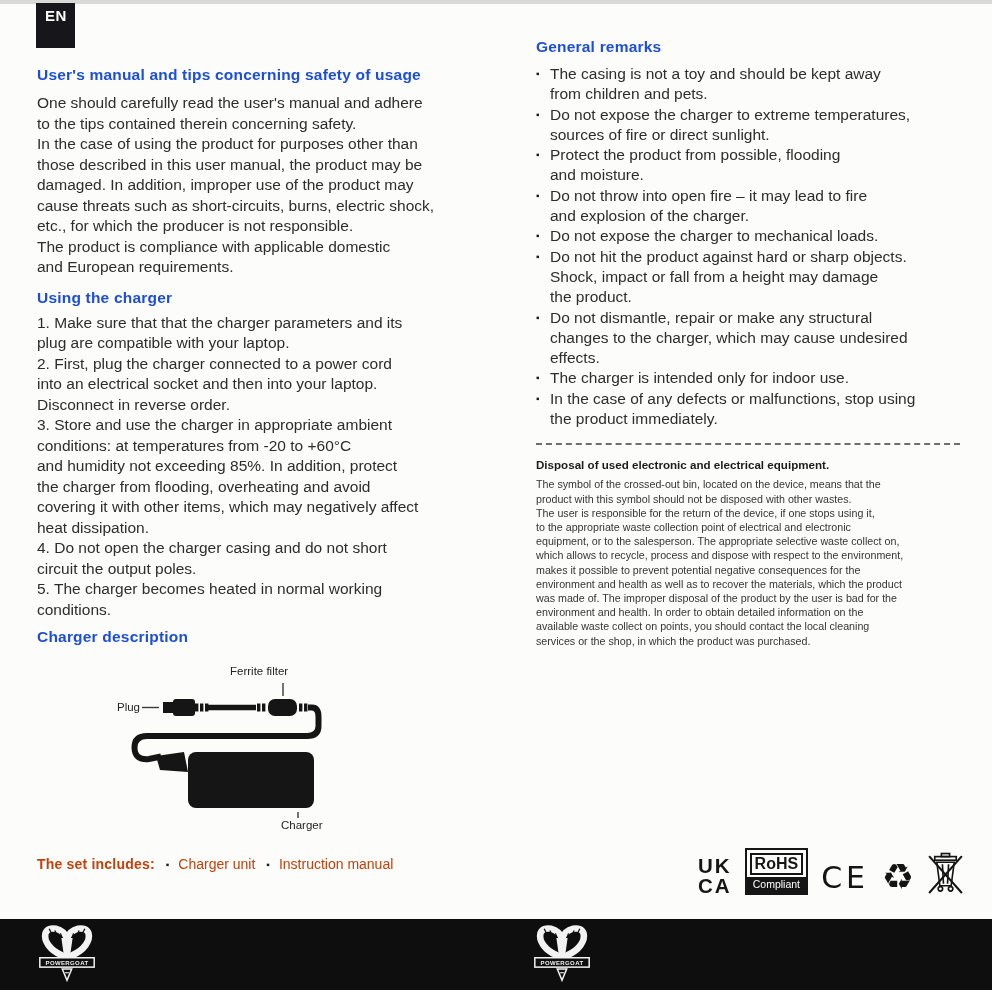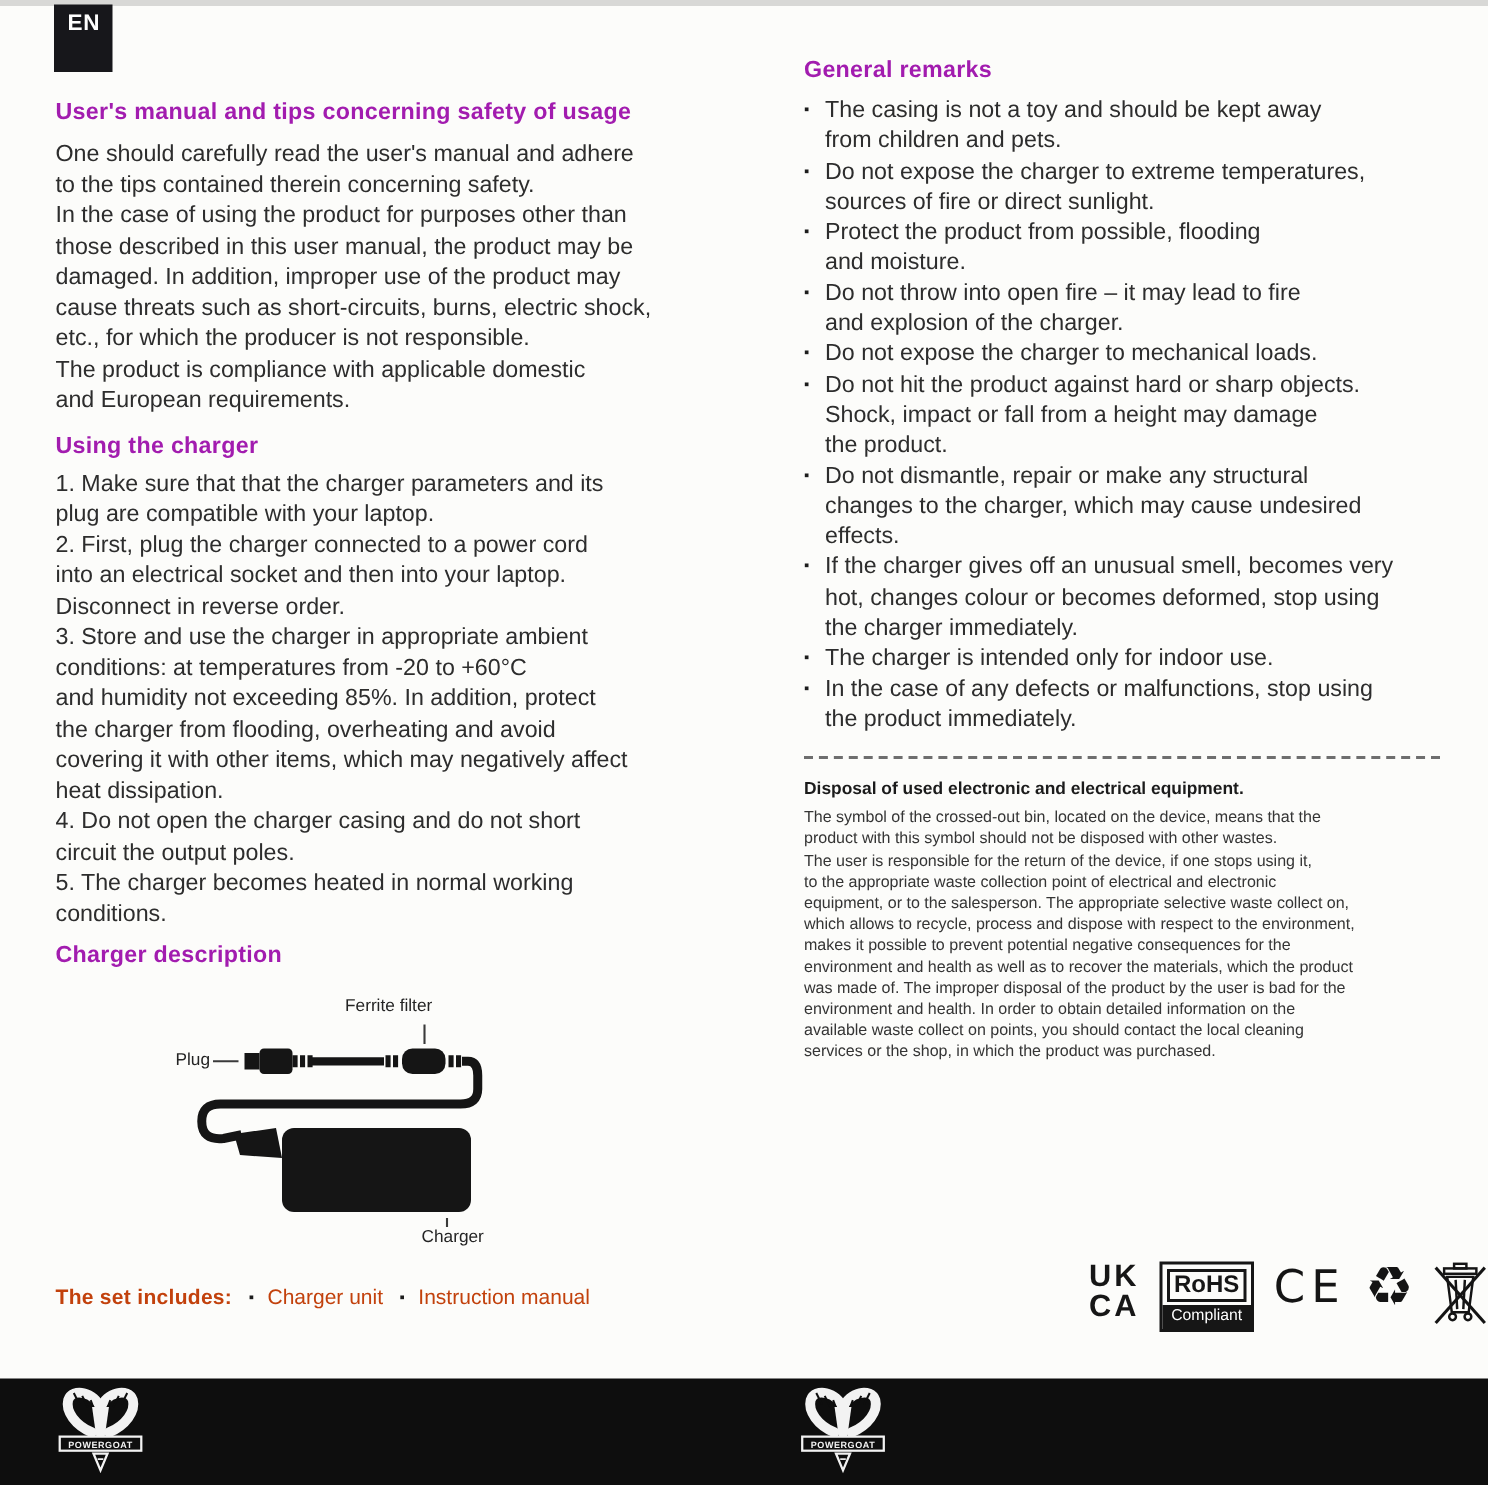--- a/index.html
+++ b/index.html
@@ -15,21 +15,21 @@
     position:absolute; left:36px; top:3px; width:39px; height:45px;
     background:#17171b; color:#fff; box-sizing:border-box;
     display:flex; align-items:flex-end; padding:0 0 24px 9px;
     font-weight:bold; font-size:15px; letter-spacing:0.5px;
   }
 
   
   .col-left  { position:absolute; left:37px;  top:66px; width:436px; }
   .col-right { position:absolute; left:536px; top:38px; width:430px; }
 
-  .h { font-size:15.5px; font-weight:bold; color:#a21caf; margin:0; letter-spacing:0.2px; }
+  .h { font-size:15.5px; font-weight:bold; color:#1d4ed8; margin:0; letter-spacing:0.2px; }
   .body { font-size:15.5px; line-height:20.5px; margin:0; }
   .pre { white-space:pre-line; }
 
   .safety-body { margin-top:9px; }
   .using-title { margin-top:11px; }
   .using-body  { margin-top:6px; }
   .desc-title  { margin-top:8px; }
 
   
   .diagram { position:relative; margin-top:14px; width:436px; height:188px; }
@@ -46,21 +46,21 @@
   
   .bullets { list-style:none; margin:8px 0 0; padding:0 0 0 14px; font-size:15.5px; line-height:20.3px; }
   .bullet { position:relative; white-space:pre-line; }
   .bullet::before { content:"▪"; position:absolute; left:-14px; top:0; font-size:10px; line-height:20.3px; color:#1c1c1c; }
 
   .dashes { margin-top:14px; width:424px; height:0; border-top:2px dashed #6e6e6e; }
   .disposal-title { margin:13px 0 0; font-size:11.6px; font-weight:bold; color:#1b1b1b; }
   .small { margin:6px 0 0; font-size:10.7px; line-height:14.2px; color:#353535; width:424px; }
 
   
-  .marks { position:absolute; left:698px; top:841px; height:54px; display:flex; align-items:flex-start; gap:13px;margin-left:28px; }
+  .marks { position:absolute; left:698px; top:841px; height:54px; display:flex; align-items:flex-end; gap:13px; }
   .ukca { display:flex; flex-direction:column; font-weight:bold; font-size:20.5px; line-height:19.5px; letter-spacing:2px; color:#161616; }
   .rohs { display:flex; flex-direction:column; border:2.5px solid #161616; color:#161616; }
   .rohs-top { margin:3px 3px 2px; border:2px solid #161616; padding:0 3px 1px; font-weight:bold; font-size:16px; line-height:17px; text-align:center; }
   .rohs-bottom { background:#161616; color:#fff; font-size:10.5px; line-height:13px; padding:1px 3px 2px; text-align:center; }
   .ce { font-family:"DejaVu Sans", sans-serif; font-size:30px; letter-spacing:4px; color:#141414; }
   .recycle { font-family:"DejaVu Sans", sans-serif; font-size:36px; line-height:1; color:#141414; }
 
   
   .footer-bar { position:absolute; left:0; top:919px; width:992px; height:71px; background:#0e0e0e; }
   .goat { position:absolute; top:3px; width:60px; height:64px; }
@@ -155,23 +155,20 @@
 and moisture.</li>
         <li class="bullet">Do not throw into open fire – it may lead to fire
 and explosion of the charger.</li>
         <li class="bullet">Do not expose the charger to mechanical loads.</li>
         <li class="bullet">Do not hit the product against hard or sharp objects.
 Shock, impact or fall from a height may damage
 the product.</li>
         <li class="bullet">Do not dismantle, repair or make any structural
 changes to the charger, which may cause undesired
 effects.</li>
-        <li class="bullet">If the charger gives off an unusual smell, becomes very
-hot, changes colour or becomes deformed, stop using
-the charger immediately.</li>
         <li class="bullet">The charger is intended only for indoor use.</li>
         <li class="bullet">In the case of any defects or malfunctions, stop using
 the product immediately.</li>
       </ul>
 
     <div class="dashes"></div>
 
     <h3 class="disposal-title">Disposal of used electronic and electrical equipment.</h3>
     <p class="small pre">The symbol of the crossed-out bin, located on the device, means that the
 product with this symbol should not be disposed with other wastes.

